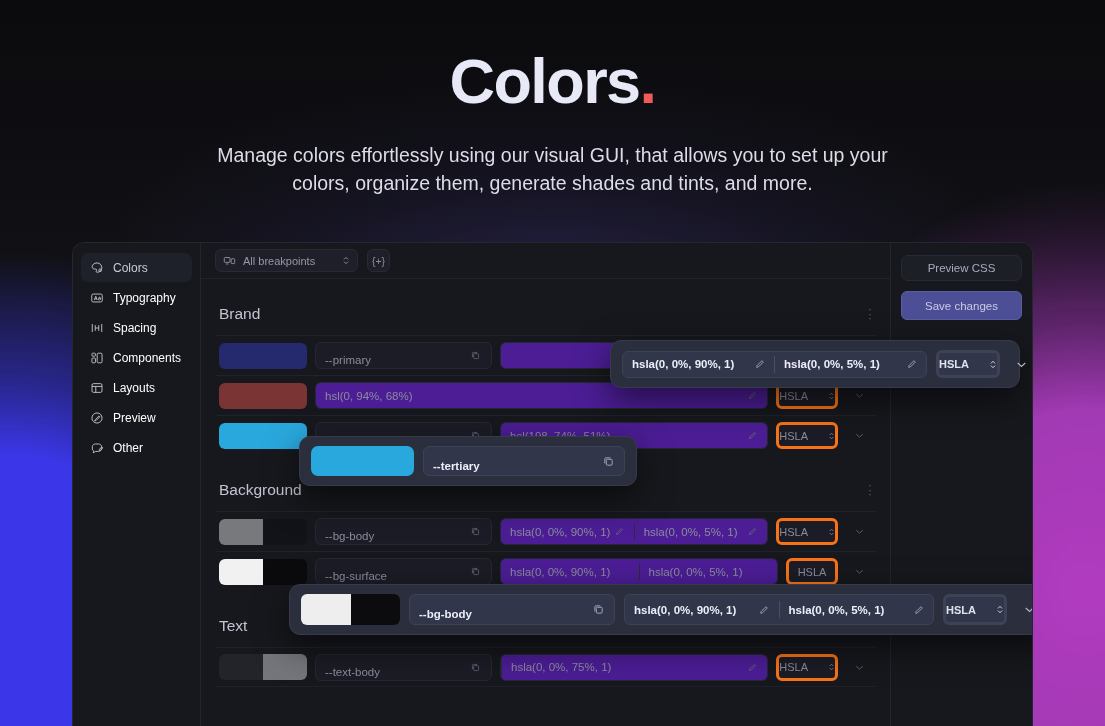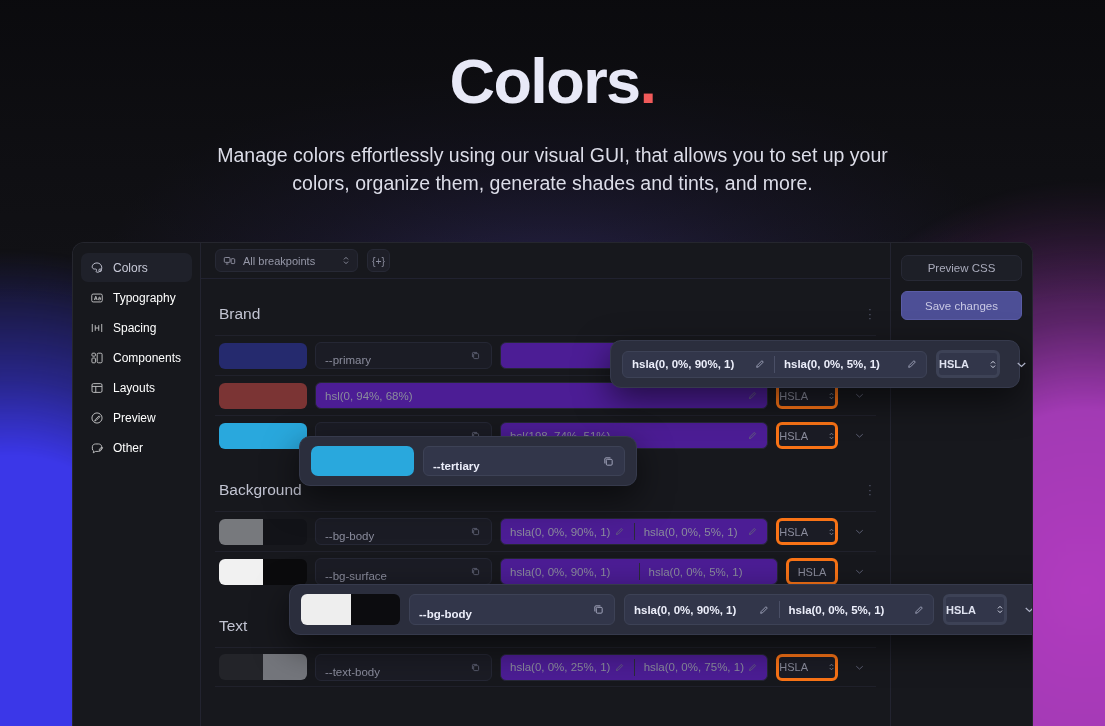--- a/index.html
+++ b/index.html
@@ -648,28 +648,20 @@
           <div class="namefield">
             <span class="txt">--text-body</span>
             <span class="icon-btn">
               <svg viewBox="0 0 16 16" width="11" height="11" fill="none" stroke="currentColor" stroke-width="1.2">
                   <rect x="5.3" y="5.3" width="7.2" height="7.2" rx="1.3"></rect>
                   <path d="M10.4 3.5H4.8c-.8 0-1.3.6-1.3 1.3v5.6"></path>
                 </svg>
             </span>
           </div>
           <div class="valgroup">
-            <div class="valcell">
-              <span class="txt">hsla(0, 0%, 25%, 1)</span>
-              <span class="icon-btn">
-                <svg viewBox="0 0 16 16" width="11" height="11" fill="none" stroke="currentColor" stroke-width="1.2">
-                    <path d="M10.6 3.6l1.8 1.8-6.4 6.4-2.4.6.6-2.4z"></path>
-                  </svg>
-              </span>
-            </div>
             <div class="valdiv"></div>
             <div class="valcell">
               <span class="txt">hsla(0, 0%, 75%, 1)</span>
               <span class="icon-btn">
                 <svg viewBox="0 0 16 16" width="11" height="11" fill="none" stroke="currentColor" stroke-width="1.2">
                     <path d="M10.6 3.6l1.8 1.8-6.4 6.4-2.4.6.6-2.4z"></path>
                   </svg>
               </span>
             </div>
           </div>

